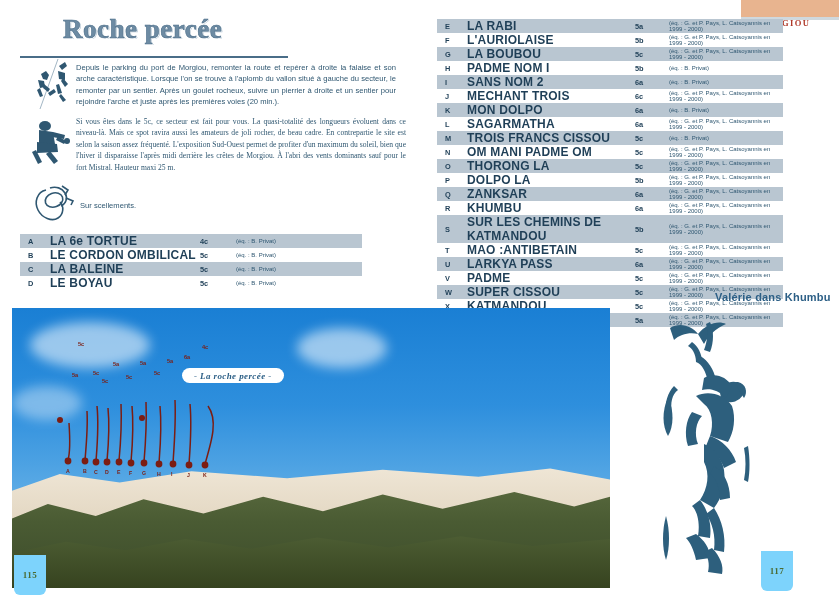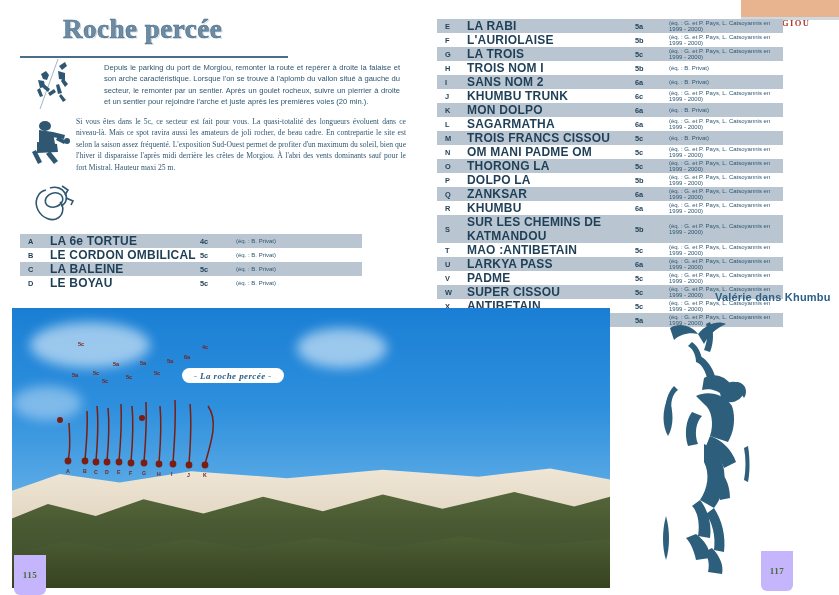--- a/index.html
+++ b/index.html
@@ -45,21 +45,21 @@
   }
 
   
   .intro-block{position:absolute;display:flex;align-items:flex-start;}
   .intro-icon{width:48px;flex:0 0 48px;}
   .intro-text{
     font-size:7.6px;line-height:11.4px;color:#2f5771;
     text-align:justify;
   }
   #block-approach{left:28px;top:58px;width:372px;}
-  #block-approach .intro-text{width:320px;padding-top:4px;margin-left:28px;}
+  #block-approach .intro-text{width:320px;padding-top:4px;}
   #block-desc{left:28px;top:114px;width:380px;font-family:Liberation Serif, serif;}
   #block-desc .intro-text{width:330px;padding-top:2px;}
   #block-equip{left:32px;top:180px;width:330px;}
   #block-equip .intro-text{width:260px;padding-top:20px;}
 
   
   .route-table{position:absolute;border-collapse:collapse;}
   #table-left{left:20px;top:234px;width:342px;}
   #table-right{left:437px;top:19px;width:346px;}
   .route-table tr{height:13.1px;}
@@ -149,21 +149,21 @@
   }
   .illus-caption{
     position:absolute;left:715px;top:291px;
     font-size:11px;font-weight:700;color:#2c5f86;
     letter-spacing:.2px;white-space:nowrap;
   }
 
   
   .page-num{
     position:absolute;width:32px;height:40px;
-    background:#c4b5fd;border-radius:0 0 6px 6px;
+    background:#7dd3fc;border-radius:0 0 6px 6px;
     display:flex;align-items:center;justify-content:center;
     font-family:"Liberation Serif",serif;
     font-size:9px;font-weight:700;color:#4a6b33;
     letter-spacing:.5px;
   }
   #page-num-left{left:14px;top:555px;}
   #page-num-right{left:761px;top:551px;}
 </style>
 </head>
 <body>
@@ -221,20 +221,21 @@
       <svg width="48" height="48" viewBox="0 0 48 48">
         <g fill="none" stroke="#2f5771" stroke-width="1.6">
           <path d="M14 10 c-9 2 -12 12 -8 20 c4 8 14 12 20 8 c6 -4 6 -12 2 -16"></path>
           <path d="M18 8 c6 -2 12 0 15 5 c3 5 1 11 -4 13"></path>
           <ellipse cx="22" cy="20" rx="9" ry="7" transform="rotate(-20 22 20)"></ellipse>
           <path d="M30 6 l6 4 l-3 5"></path>
           <path d="M34 18 l7 3 l-2 4"></path>
         </g>
       </svg>
     </div>
+    <div class="intro-text">Sur scellements.</div>
   </div>
 
   <table class="route-table" id="table-left">
     <tbody>
         <tr class="shaded">
           <td class="col-letter">A</td>
           <td class="col-name">LA 6e TORTUE</td>
           <td class="col-grade">4c</td>
           <td class="col-eq">(éq. : B. Privat)</td>
         </tr>
@@ -268,39 +269,39 @@
           <td class="col-eq">(éq. : G. et P. Pays, L. Catsoyannis en  1999 - 2000)</td>
         </tr>
         <tr class="plain">
           <td class="col-letter">F</td>
           <td class="col-name">L'AURIOLAISE</td>
           <td class="col-grade">5b</td>
           <td class="col-eq">(éq. : G. et P. Pays, L. Catsoyannis en  1999 - 2000)</td>
         </tr>
         <tr class="shaded">
           <td class="col-letter">G</td>
-          <td class="col-name">LA TROIS</td>
+          <td class="col-name">LA BOUBOU</td>
           <td class="col-grade">5c</td>
           <td class="col-eq">(éq. : G. et P. Pays, L. Catsoyannis en  1999 - 2000)</td>
         </tr>
         <tr class="plain">
           <td class="col-letter">H</td>
-          <td class="col-name">TROIS NOM I</td>
+          <td class="col-name">PADME NOM I</td>
           <td class="col-grade">5b</td>
           <td class="col-eq">(éq. : B. Privat)</td>
         </tr>
         <tr class="shaded">
           <td class="col-letter">I</td>
           <td class="col-name">SANS NOM 2</td>
           <td class="col-grade">6a</td>
           <td class="col-eq">(éq. : B. Privat)</td>
         </tr>
         <tr class="plain">
           <td class="col-letter">J</td>
-          <td class="col-name">KHUMBU TRUNK</td>
+          <td class="col-name">MECHANT TROIS</td>
           <td class="col-grade">6c</td>
           <td class="col-eq">(éq. : G. et P. Pays, L. Catsoyannis en  1999 - 2000)</td>
         </tr>
         <tr class="shaded">
           <td class="col-letter">K</td>
           <td class="col-name">MON DOLPO</td>
           <td class="col-grade">6a</td>
           <td class="col-eq">(éq. : B. Privat)</td>
         </tr>
         <tr class="plain">
@@ -370,21 +371,21 @@
           <td class="col-eq">(éq. : G. et P. Pays, L. Catsoyannis en  1999 - 2000)</td>
         </tr>
         <tr class="shaded">
           <td class="col-letter">W</td>
           <td class="col-name">SUPER CISSOU</td>
           <td class="col-grade">5c</td>
           <td class="col-eq">(éq. : G. et P. Pays, L. Catsoyannis en  1999 - 2000)</td>
         </tr>
         <tr class="plain">
           <td class="col-letter">X</td>
-          <td class="col-name">ANTIBETAIN</td>
+          <td class="col-name">KATMANDOU</td>
           <td class="col-grade">5c</td>
           <td class="col-eq">(éq. : G. et P. Pays, L. Catsoyannis en  1999 - 2000)</td>
         </tr>
         <tr class="shaded">
           <td class="col-letter">Y</td>
           <td class="col-name">NAMASTE</td>
           <td class="col-grade">5a</td>
           <td class="col-eq">(éq. : G. et P. Pays, L. Catsoyannis en  1999 - 2000)</td>
         </tr>
       </tbody>

